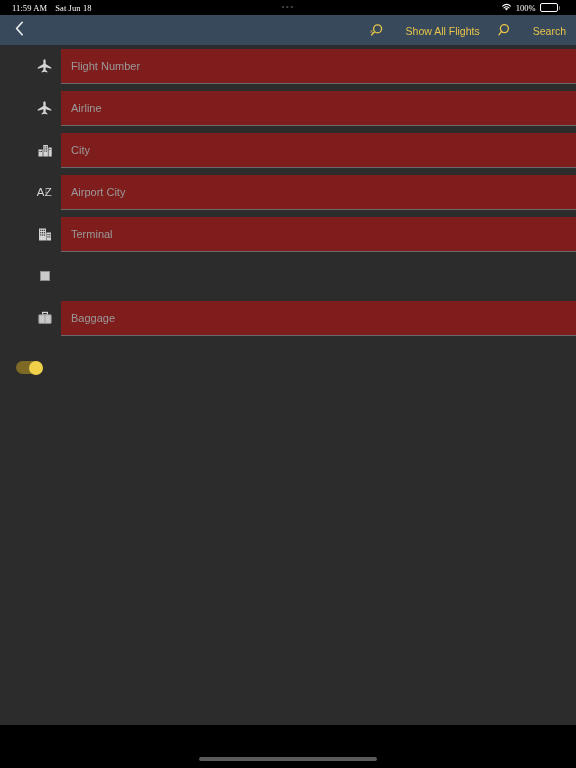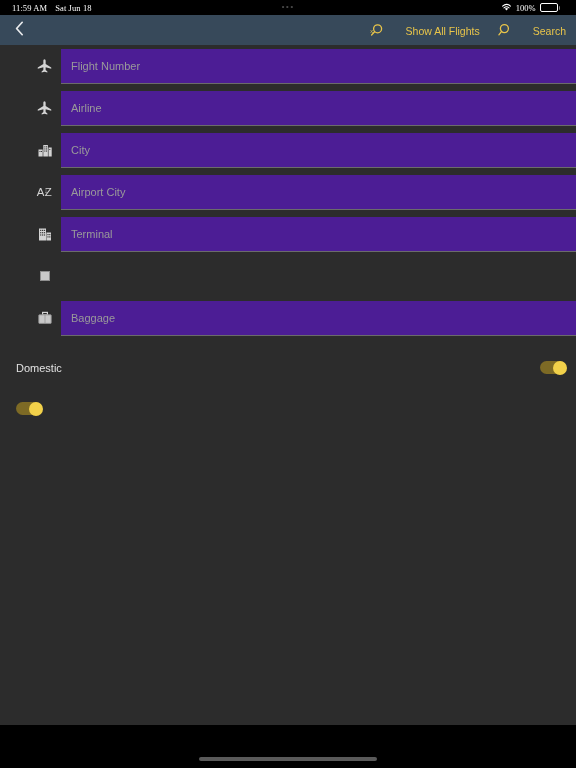--- a/index.html
+++ b/index.html
@@ -136,21 +136,21 @@
     height: 42px;
     display: flex;
     align-items: center;
     justify-content: center;
     color: #d4d4d4;
     margin-left: 28px;
   }
   .field-box {
     flex: 1;
     height: 35px;
-    background: #4c1d95;
+    background: #7f1d1d;
     border-bottom: 1px solid #6b6b6b;
     box-sizing: border-box;
     display: flex;
     align-items: center;
     padding-left: 10px;
   }
   .field-placeholder {
     color: #9a9a9a;
     font-size: 11px;
   }
@@ -373,26 +373,20 @@
         <line x1="8" y1="4.8" x2="8" y2="13.4" stroke="#8e8e8e" stroke-width="0.7"></line>
       </svg>
     </div>
     <div class="field-box">
       <span class="field-placeholder">Baggage</span>
     </div>
   </div>
 
   <div class="spacer-8"></div>
 
-  <div class="toggle-row">
-    <span class="toggle-label">Domestic</span>
-    <span class="switch">
-      <span class="knob"></span>
-    </span>
-  </div>
 
   <div class="toggle-row">
     <span class="switch">
       <span class="knob"></span>
     </span>
   </div>
 
 </div>
 
 <div class="home-area">

